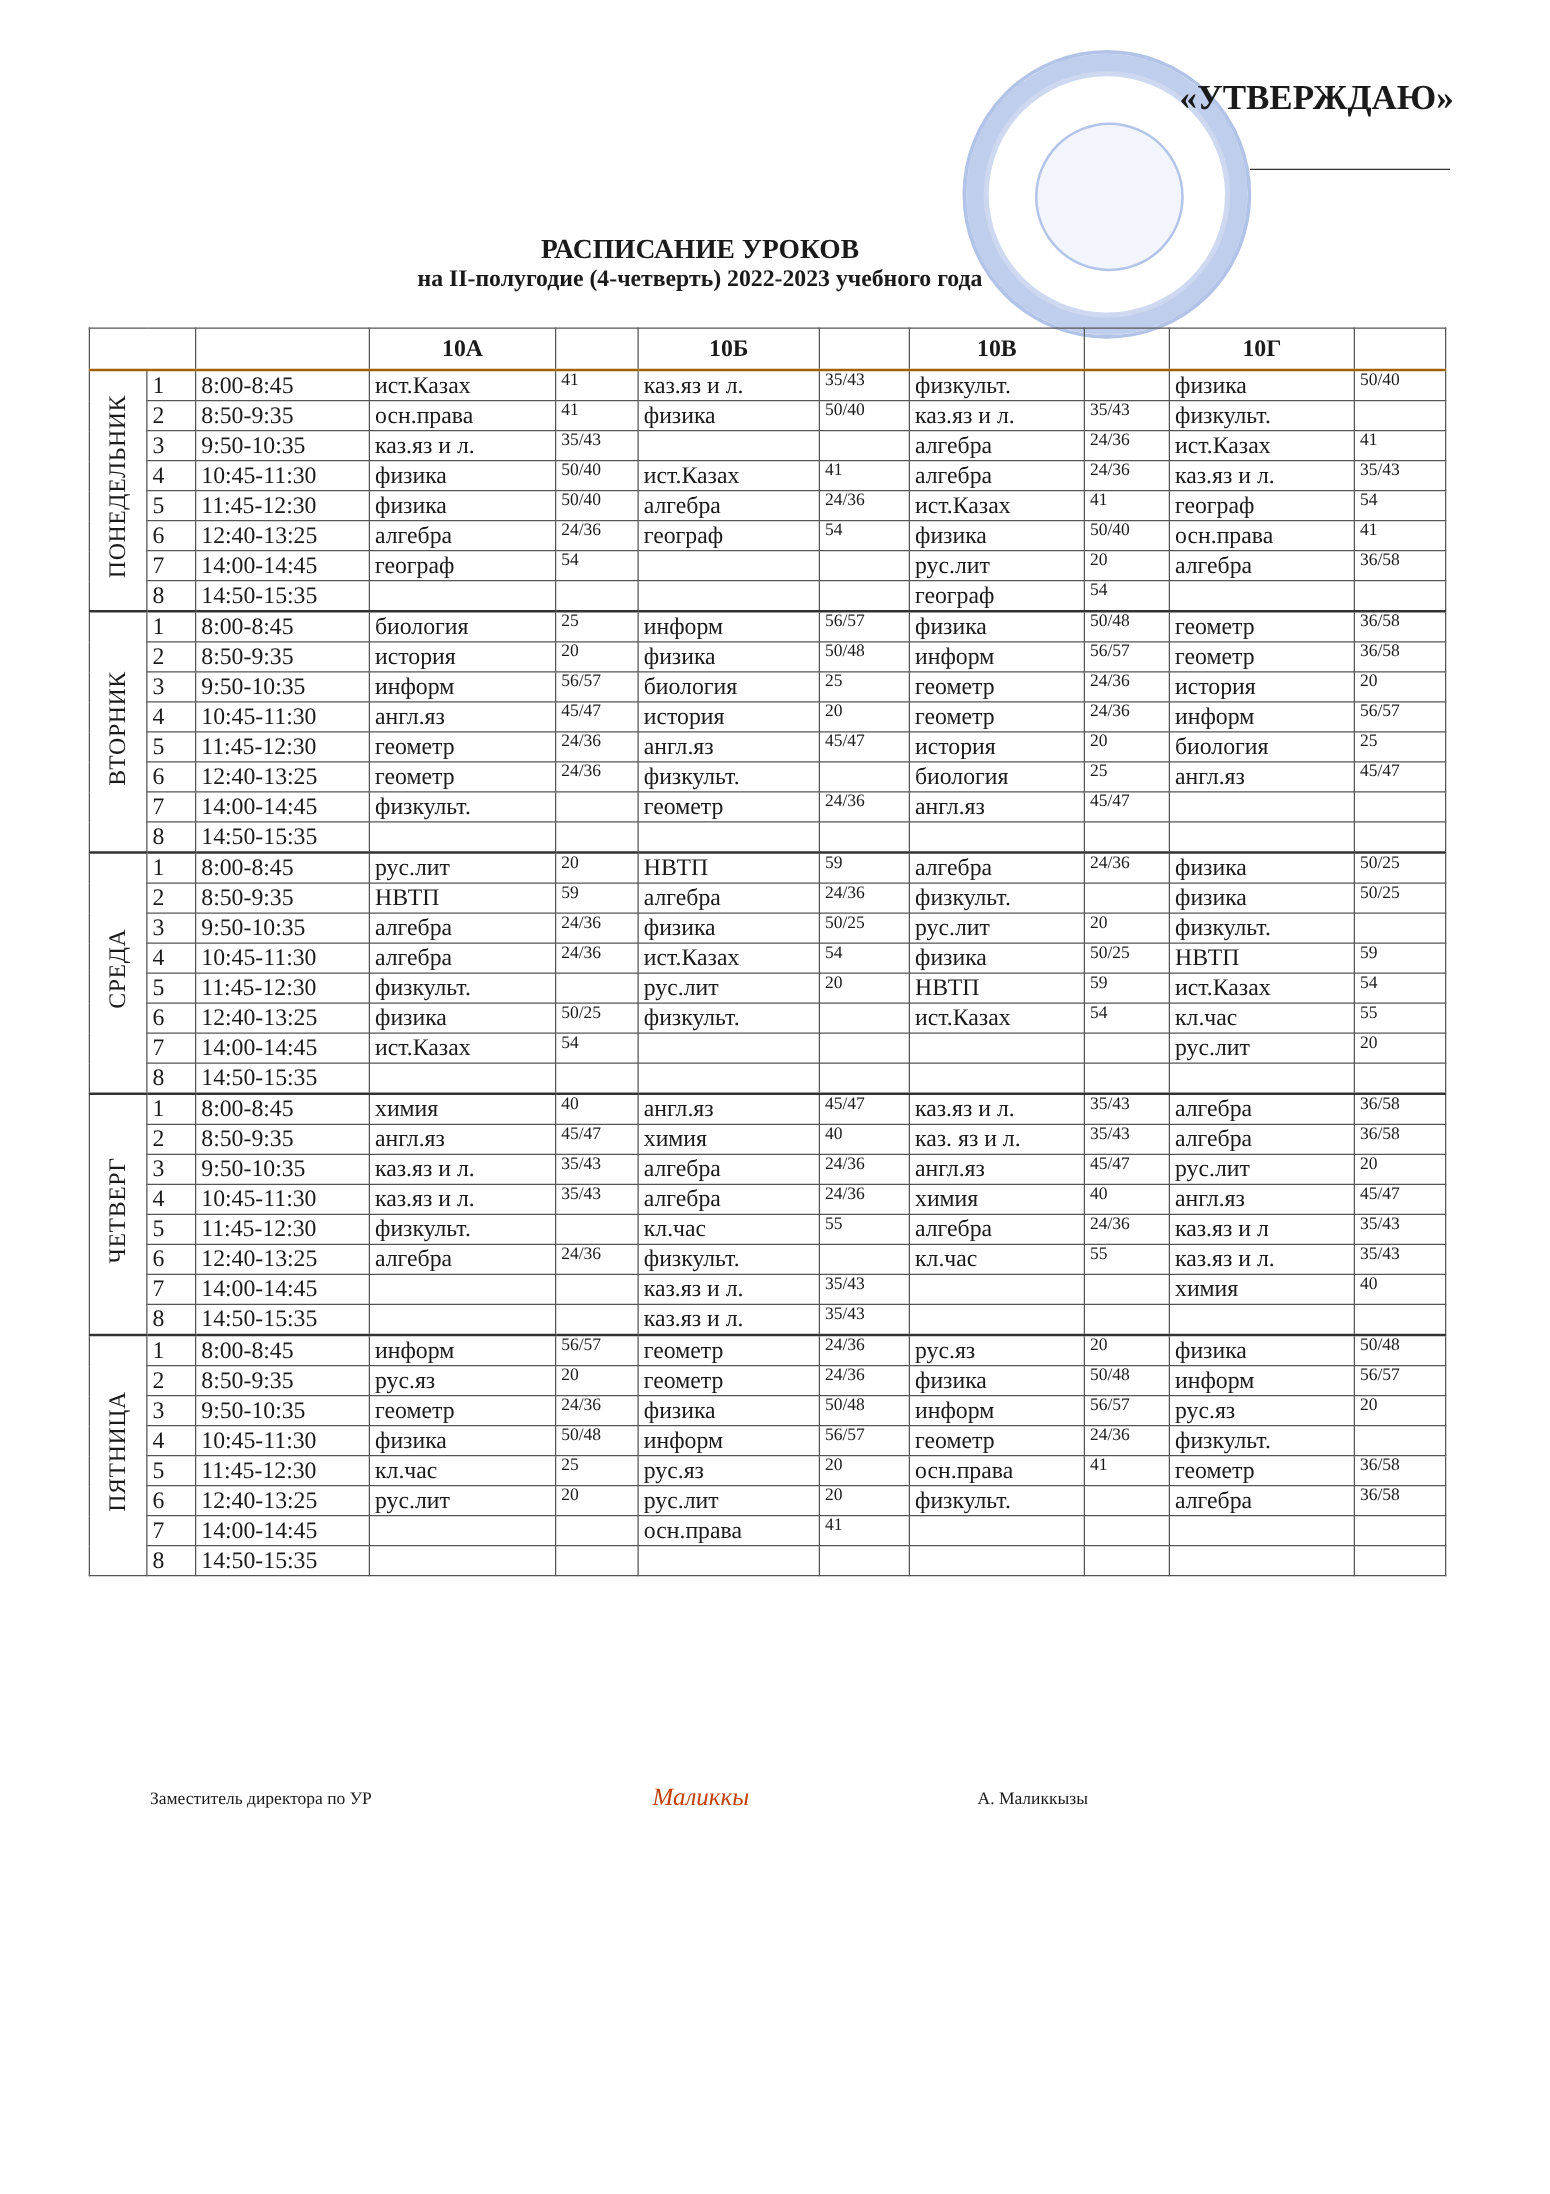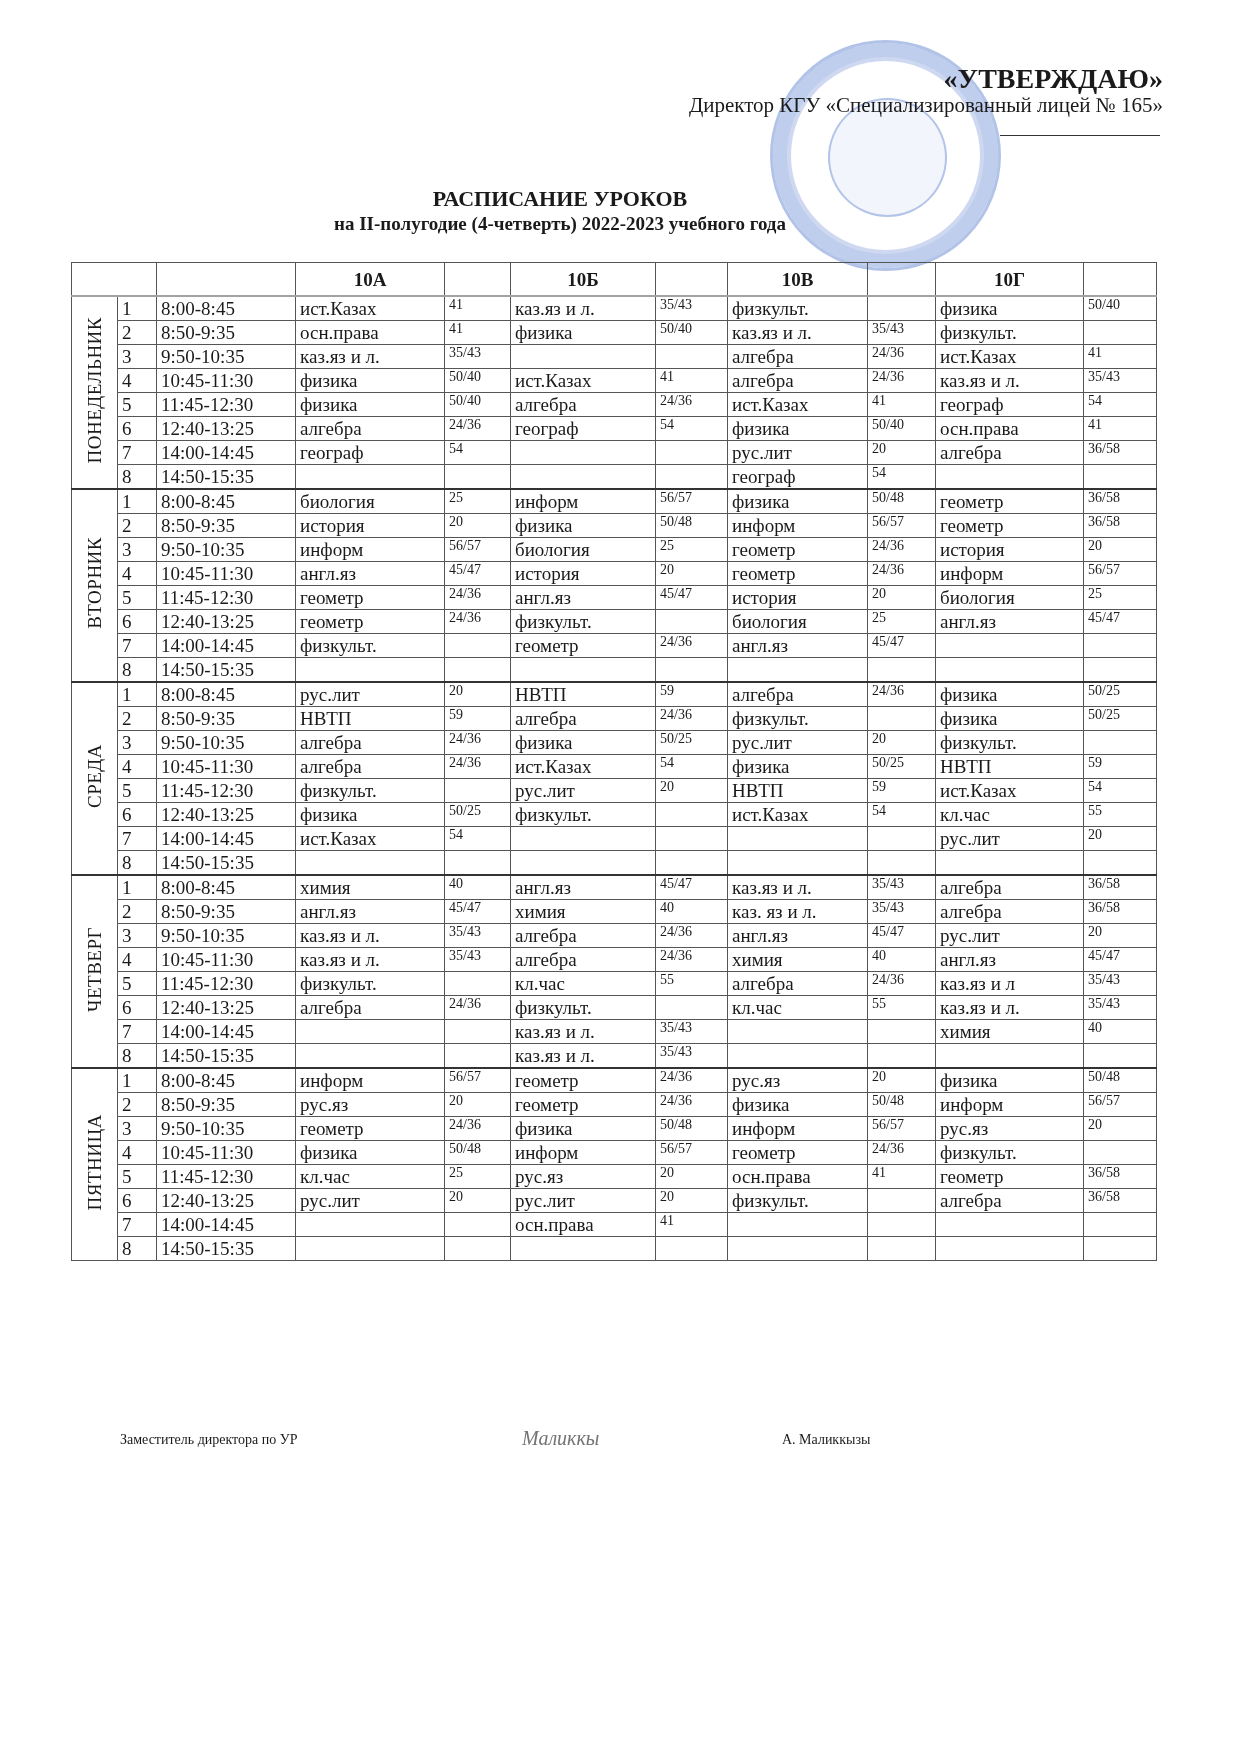--- a/index.html
+++ b/index.html
@@ -32,52 +32,51 @@
   .title.t1 { top: 186px; font-size: 22px; left: -60px; }
   .title.t2 { top: 213px; font-size: 19px; left: -60px; }
   table.sched {
     position: absolute; left: 71px; top: 262px; border-collapse: collapse;
     font-size: 19px;
   }
   table.sched td, table.sched th {
     border: 1px solid #555; padding: 0 4px; height: 23px; line-height: 23px;
     white-space: nowrap; vertical-align: top;
   }
-  table.sched th { height: 32px; font-weight: bold; font-size: 19px; text-align: center; vertical-align: middle; border-bottom: 2px solid #a3a3a3; }
+  table.sched th { height: 32px; font-weight: bold; font-size: 19px; text-align: center; vertical-align: middle; border-bottom: 2px solid #a16207; }
   table.sched tr.day-start td { border-top: 2px solid #333; }
   .c-day { width: 45px; text-align: center; vertical-align: middle !important; padding: 0 !important; }
   .c-day span { display: inline-block; writing-mode: vertical-rl; transform: rotate(180deg); font-size: 19px; letter-spacing: 0.5px; }
   .c-num { width: 30px; }
   .c-time { width: 130px; font-weight: normal; }
   .c-subj { width: 140px; }
   .c-room { font-size: 14px; line-height: 16px !important; }
   .w-ra { width: 57px; }
   .w-rb { width: 63px; }
   .w-sb { width: 136px; }
   .w-sv { width: 131px; }
   .w-rv { width: 59px; }
   .w-sg { width: 139px; }
   .w-rg { width: 64px; }
   .footer {
     position: absolute; top: 1432px; font-weight: normal; font-size: 14px;
   }
   .footer.left { left: 120px; }
   .footer.right { left: 782px; }
-  .footer.sig { left: 522px; font-weight: normal; font-style: italic; color: #737373; font-size: 20px; top: 1427px; }
+  .footer.sig { left: 522px; font-weight: normal; font-style: italic; color: #c2410c; font-size: 20px; top: 1427px; }
 </style>
 </head>
 <body>
 
 <div class="stamp">
     <div class="inner"></div>
   </div>
 
 <div class="approve">
   <div class="hdr">«УТВЕРЖДАЮ»</div>
-  <div>Директор КГУ «Специализированный лицей № 165»</div>
 </div>
 <div class="sign-line"></div>
 
 <div class="title t1">РАСПИСАНИЕ УРОКОВ</div>
 <div class="title t2">на II-полугодие (4-четверть)  2022-2023 учебного года</div>
 
 <table class="sched">
   <thead>
     <tr>
       <th colspan="2" class="c-day"></th>

